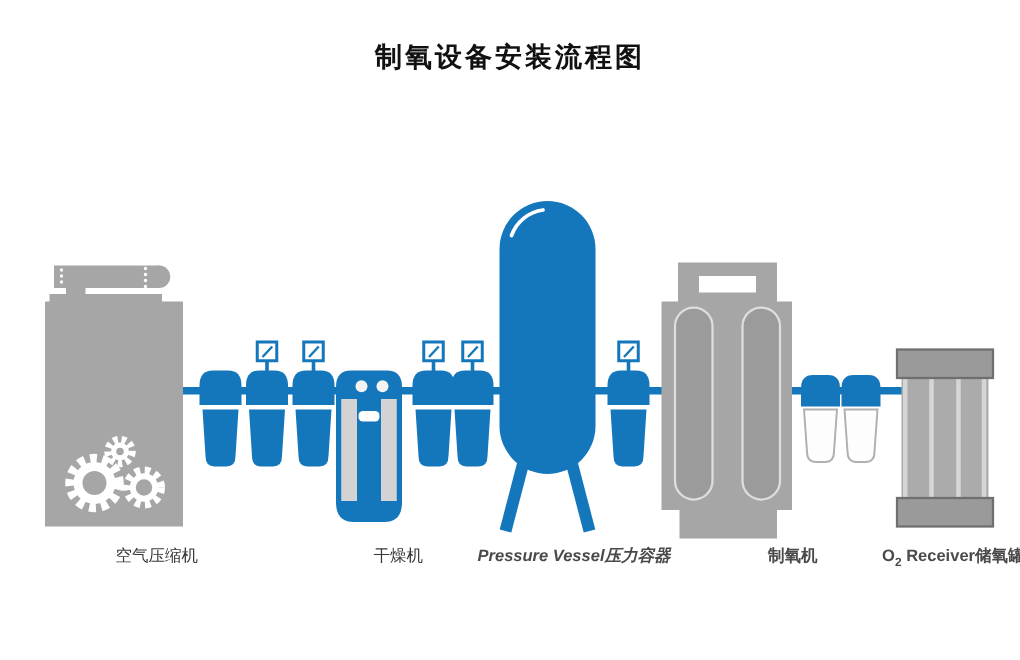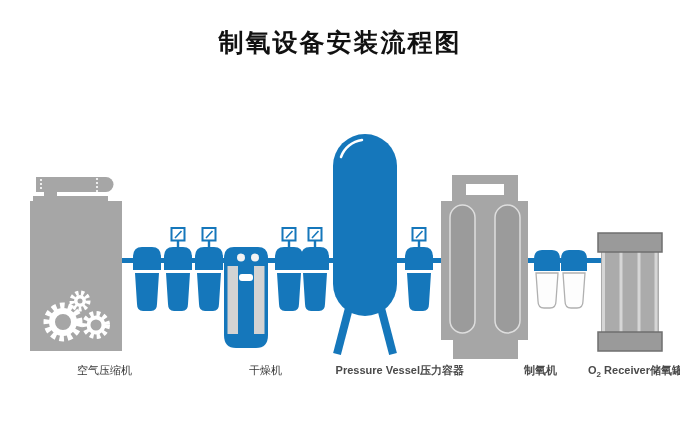--- a/index.html
+++ b/index.html
@@ -3,21 +3,21 @@
 <meta charset="utf-8">
 <style>
   html,body{margin:0;padding:0;}
   body{
     width:680px;height:440px;position:relative;background:#ffffff;
     font-family:"Liberation Sans","DejaVu Sans",sans-serif;overflow:hidden;
   }
   .title{
     position:absolute;top:26px;left:0;width:680px;text-align:center;
     font-family:"DejaVu Serif","Liberation Serif",serif;
-    font-weight:bold;font-size:25px;letter-spacing:2px;color:#111;
+    font-weight:bold;font-size:18px;letter-spacing:2px;color:#111;
   }
   svg{position:absolute;left:0;top:0;}
   .fill-blue{fill:var(--blue);}
   .stroke-blue{stroke:var(--blue);}
   .fill-gray{fill:var(--gray);}
   .eq-label{
     position:absolute;top:363px;text-align:right;
     font-size:11px;color:#383838;white-space:nowrap;
   }
   .eq-label.bold{font-weight:bold;color:#4a4a4a;}
@@ -139,15 +139,15 @@
     <rect x="619.5" y="252" width="3" height="80" fill="#d6d6d6"></rect>
     <rect x="637.5" y="252" width="3" height="80" fill="#d6d6d6"></rect>
     <rect x="654.5" y="252" width="3" height="80" fill="#d6d6d6"></rect>
     <rect x="598" y="233" width="64" height="19" fill="var(--tankCap)" stroke="var(--tankCapBorder)" stroke-width="1.5"></rect>
     <rect x="598" y="332" width="64" height="19" fill="var(--tankCap)" stroke="var(--tankCapBorder)" stroke-width="1.5"></rect>
   </g>
 </svg>
 
 <div class="eq-label" style="left:32px;width:100px;">空气压缩机</div>
 <div class="eq-label" style="left:182px;width:100px;">干燥机</div>
-<div class="eq-label bold" style="left:314px;width:150px;">Pressure Vessel压力容器</div>
-<div class="eq-label bold" style="left:424px;width:100px;padding-left:33px;">制氧机</div>
+<div class="eq-label bold" style="left:297px;width:150px;font-style:italic;">Pressure Vessel压力容器</div>
+<div class="eq-label bold" style="left:412px;width:100px;padding-left:33px;">制氧机</div>
 <div class="eq-label bold" style="left:543px;width:140px;"><span>O</span><sub>2</sub><span> Receiver储氧罐</span></div>
 
 </body></html>

